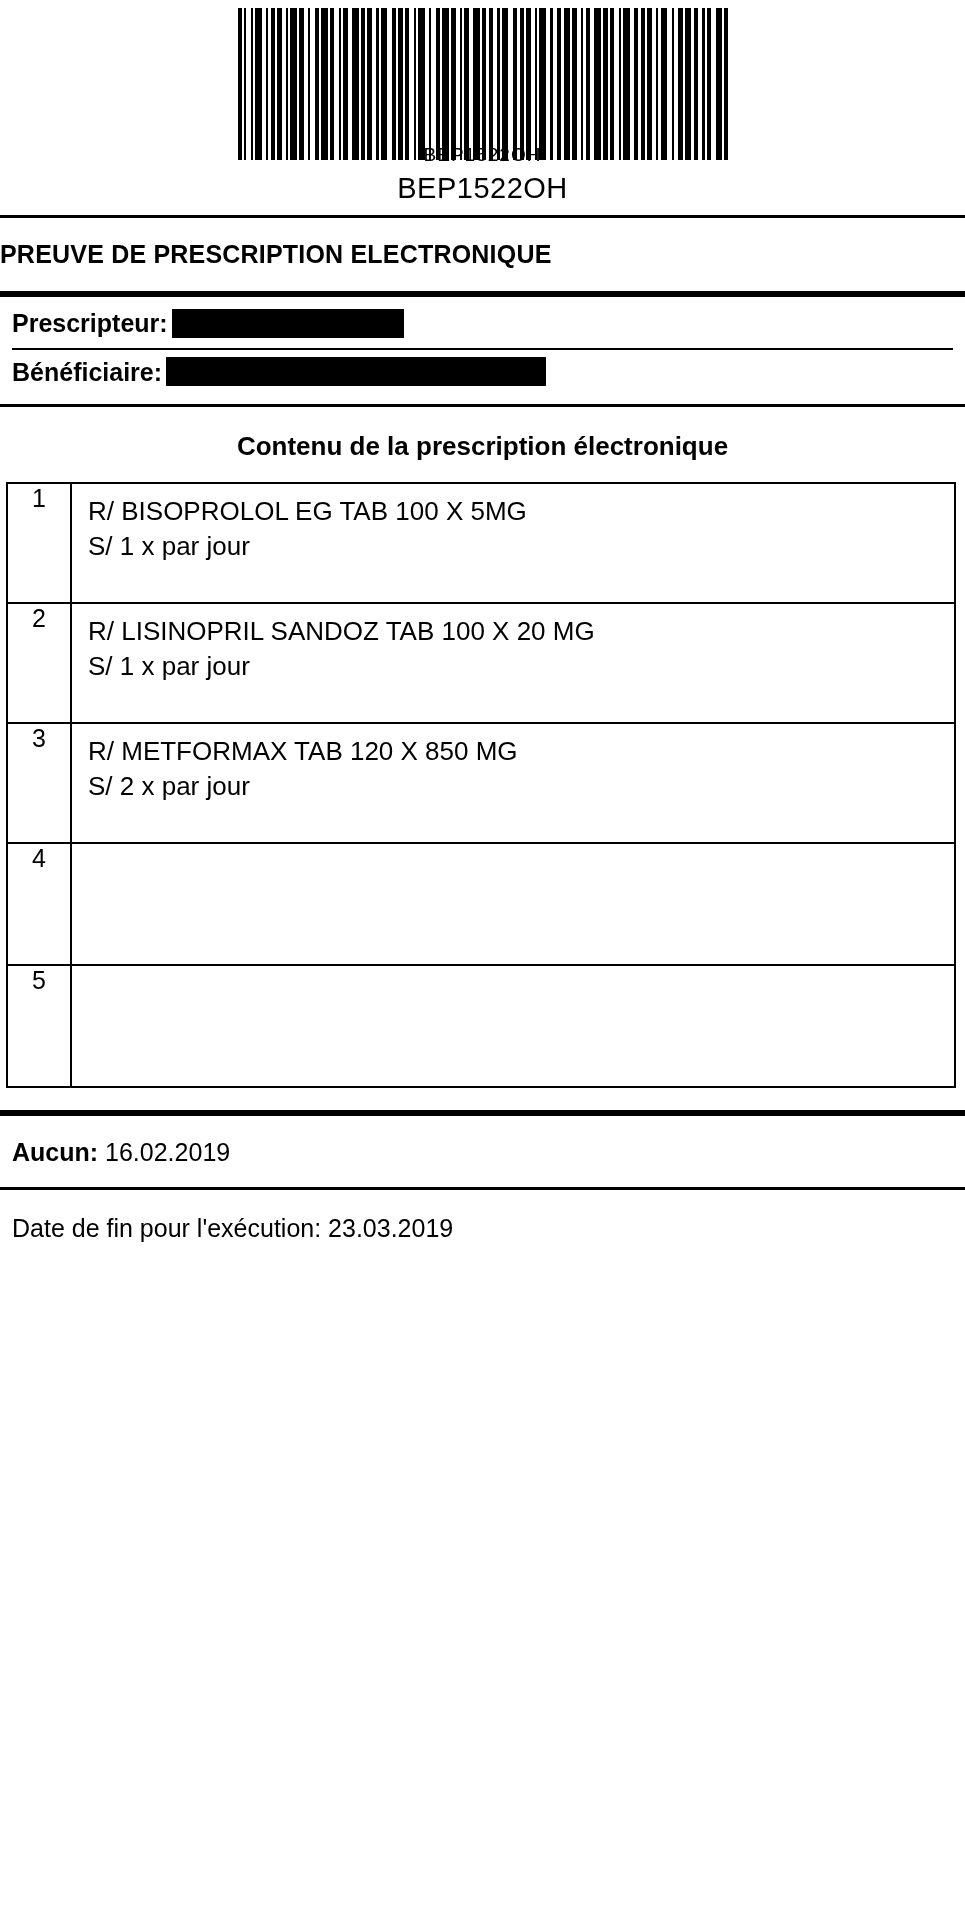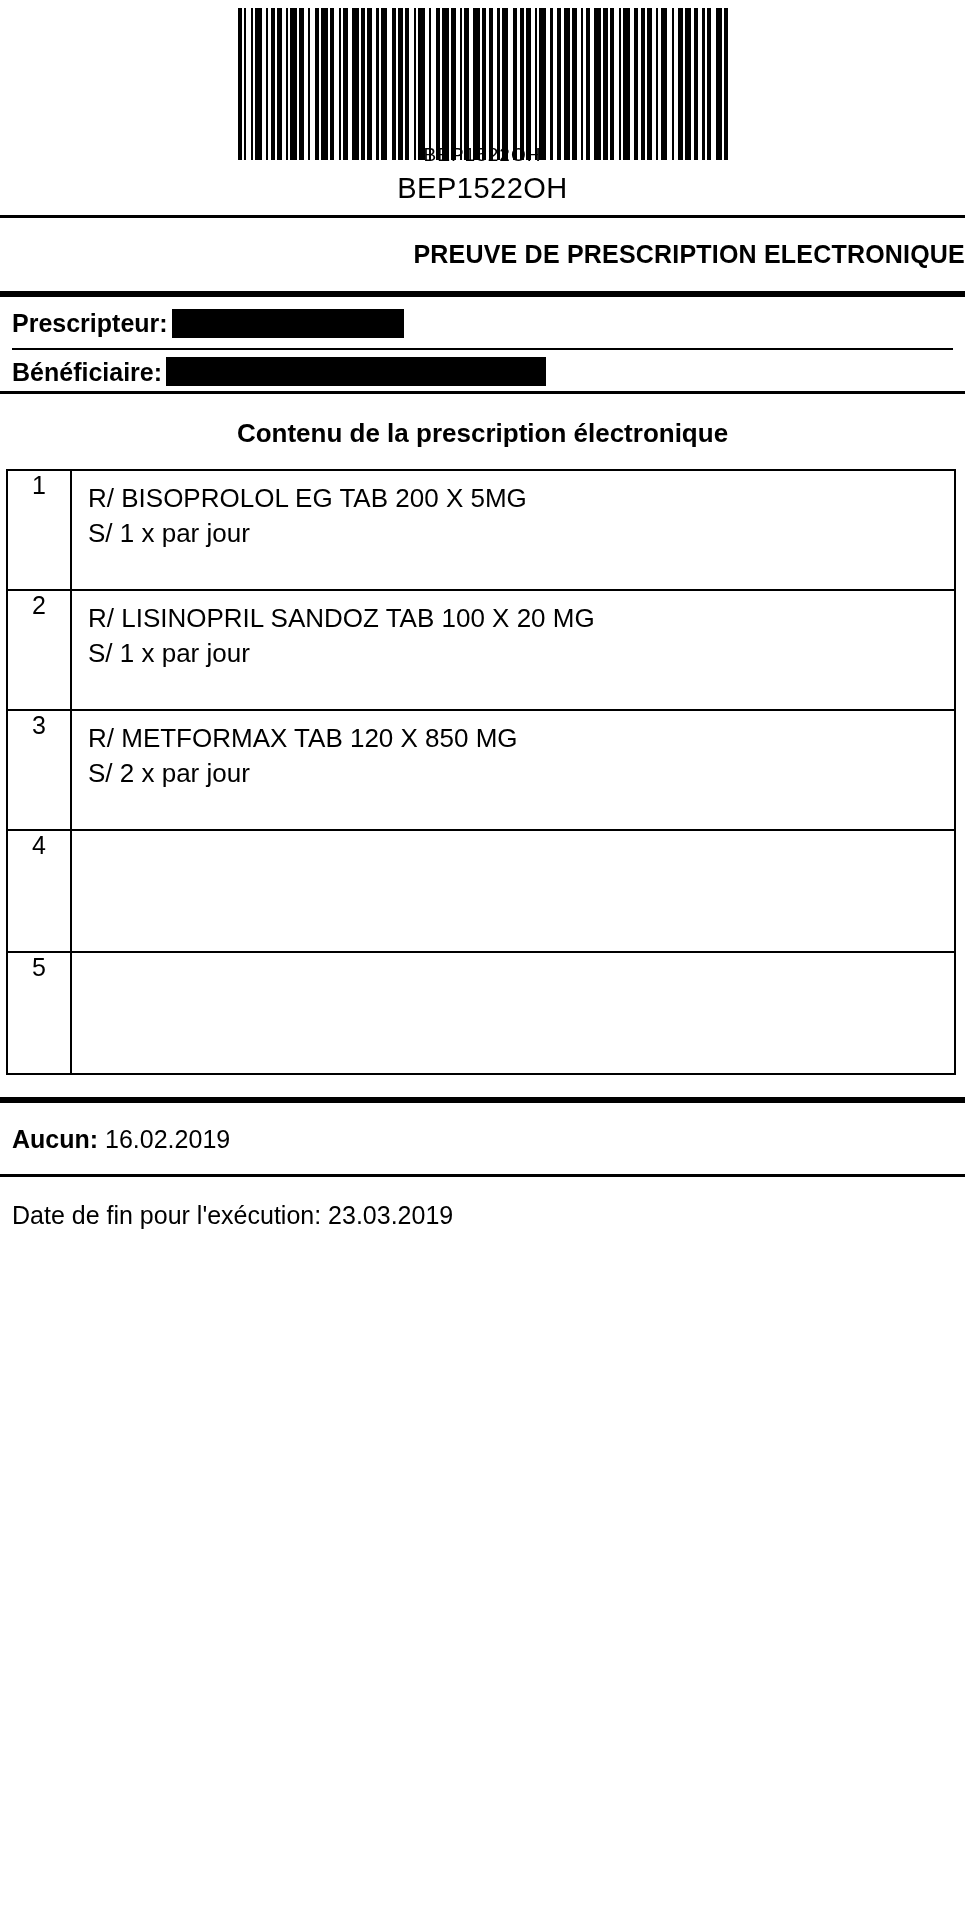--- a/index.html
+++ b/index.html
@@ -62,38 +62,38 @@
   }
   .rule-thin {
     border: 0;
     border-top: 2px solid #000;
     margin: 0;
     width: 100%;
   }
 
   
   .doc-title {
-    text-align: right;
+    text-align: left;
     font-weight: bold;
     font-size: 25px;
     letter-spacing: 0.2px;
     padding: 22px 0 22px 0;
   }
 
   
   .intro {
     font-size: 26px;
     line-height: 1.42;
     text-align: justify;
     padding: 26px 12px 26px 12px;
   }
 
   
   .identity {
-    padding: 10px 12px 3px 12px;
+    padding: 10px 12px 16px 12px;
     text-align: center;
   }
   .id-line {
     display: flex;
     align-items: center;
     font-size: 25px;
     line-height: 1.22;
     padding: 1px 0;
   }
   .id-label { font-weight: bold; white-space: pre; }
@@ -421,21 +421,21 @@
   <hr class="rule">
 
   <div class="content-heading">Contenu de la prescription électronique</div>
 
   <table class="rx-table">
     <tbody id="rx-rows">
         <tr>
           <td class="rx-num">1</td>
           <td>
             <div class="rx-body">
-              <div>R/ BISOPROLOL EG   TAB   200 X 5MG</div>
+              <div>R/ BISOPROLOL EG   TAB   100 X 5MG</div>
               <div class="line2">S/ 1 x par jour</div>
             </div>
           </td>
         </tr>
         <tr>
           <td class="rx-num">2</td>
           <td>
             <div class="rx-body">
               <div>R/ LISINOPRIL SANDOZ   TAB   100 X 20 MG</div>
               <div class="line2">S/ 1 x par jour</div>

